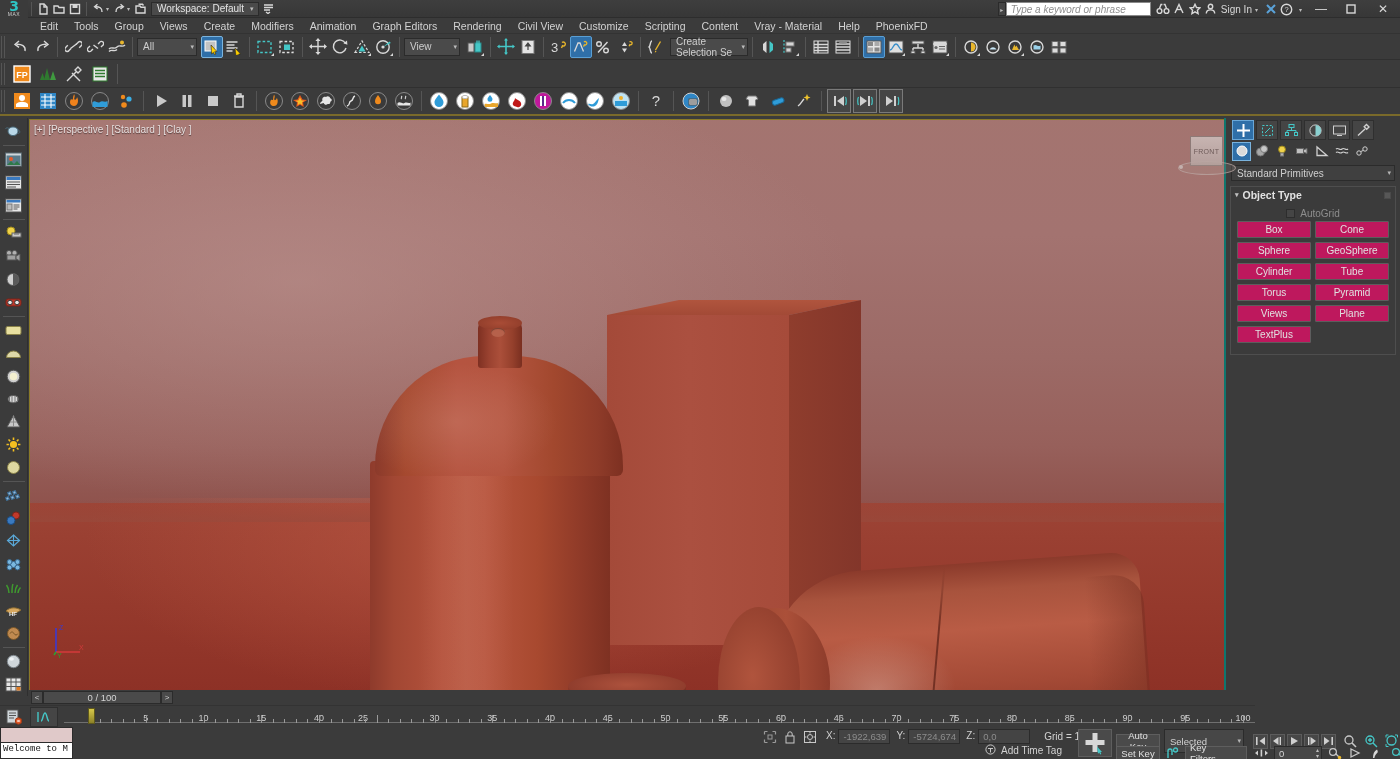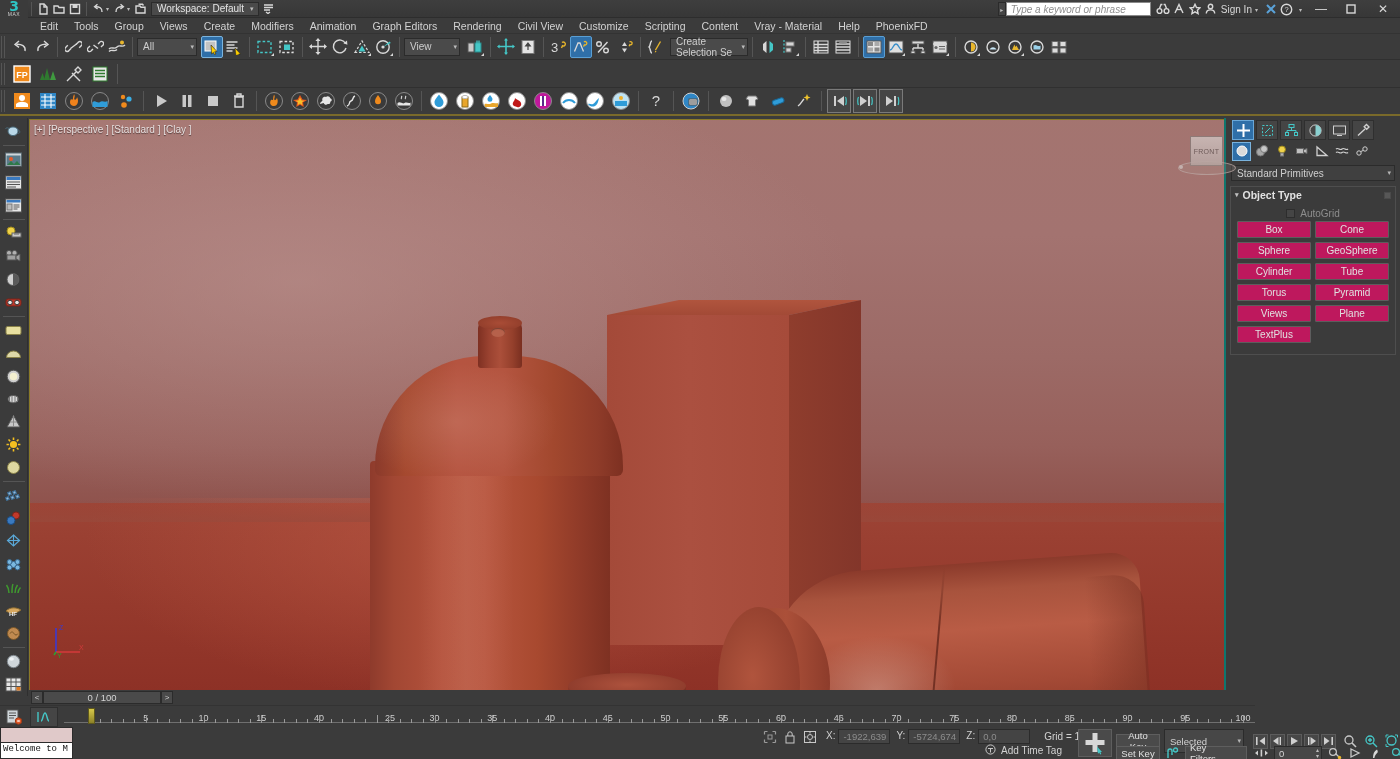--- a/index.html
+++ b/index.html
@@ -1410,21 +1410,21 @@
             <path stroke="#45c7c7" stroke-width="1.4" fill="none" d="M4 2v10M7 11c2 0 2-8 4-8s2 8 4 8"></path>
           </svg>
       </div>
     </div>
     <div class="ruler">
       <div class="base"></div>
       <div class="lbl" style="left: 81.75px;">5</div>
       <div class="lbl" style="left: 139.5px;">10</div>
       <div class="lbl" style="left: 197.25px;">15</div>
       <div class="lbl" style="left: 255px;">40</div>
-      <div class="lbl" style="left: 326px;">25</div>
+      <div class="lbl" style="left: 299px;">25</div>
       <div class="lbl" style="left: 370.5px;">30</div>
       <div class="lbl" style="left: 428.25px;">35</div>
       <div class="lbl" style="left: 486px; text-align: right;">40</div>
       <div class="lbl" style="left: 543.75px;">45</div>
       <div class="lbl" style="left: 601.5px;">50</div>
       <div class="lbl" style="left: 659.25px;">55</div>
       <div class="lbl" style="left: 717px;">60</div>
       <div class="lbl" style="left: 774.75px;">46</div>
       <div class="lbl" style="left: 832.5px;">70</div>
       <div class="lbl" style="left: 890.25px;">75</div>

